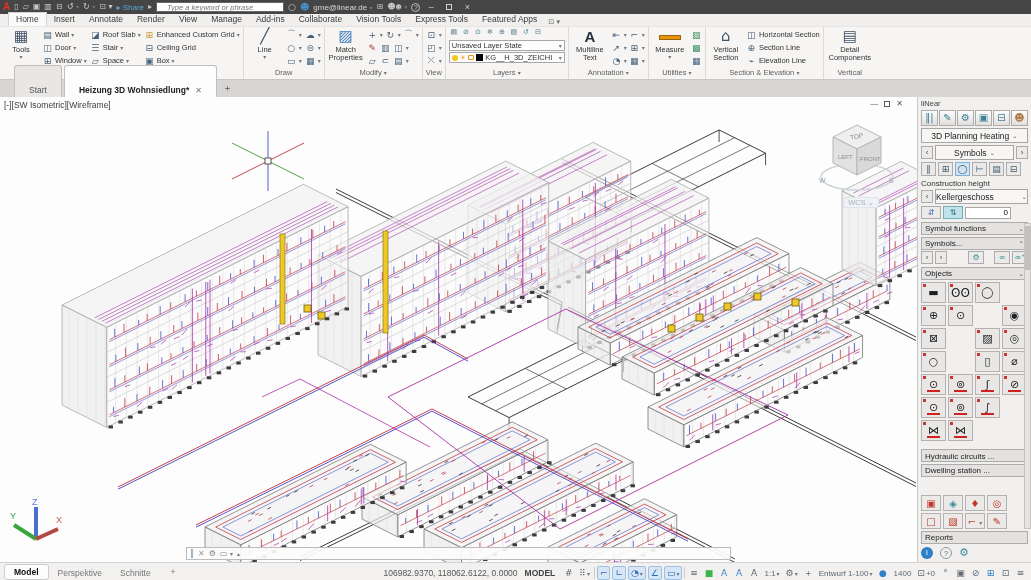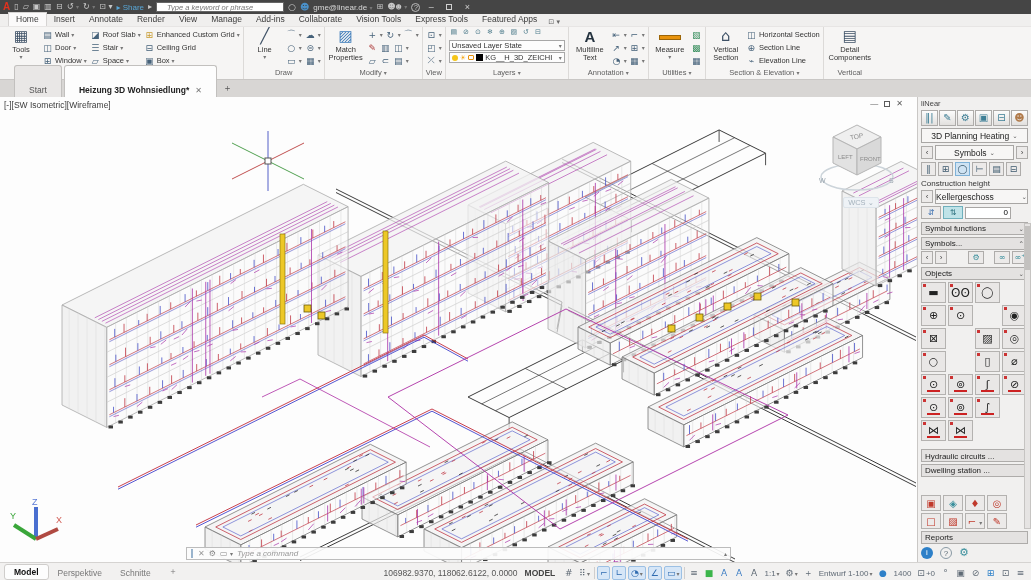--- a/index.html
+++ b/index.html
@@ -1705,21 +1705,20 @@
       <line x1="28" y1="44" x2="50" y2="34" stroke="#b04a42" stroke-width="4"></line>
       <text x="24" y="10" font-size="9" fill="#5a7ad6">Z</text>
       <text x="2" y="24" font-size="9" fill="#3aa63a">Y</text>
       <text x="48" y="28" font-size="9" fill="#d05a52">X</text>
     </svg>
     <div id="cmdbar">
       <span class="grip ic">‖</span>
       <span class="ic" style="color:#999;">✕</span>
       <span class="ic" style="color:#888;">⚙</span>
       <span class="ic" style="color:#888;">▭ <span class="dd">▾</span></span>
-      <span id="cmd-placeholder">Type a command</span>
       <span class="dd">▴</span>
     </div>
   </div>
 
   <div id="palette">
     <div id="pal-header">
         <span>liNear</span>
       </div>
     <div id="pal-toolbar">
       <span class="ptb ic">‖|</span>

